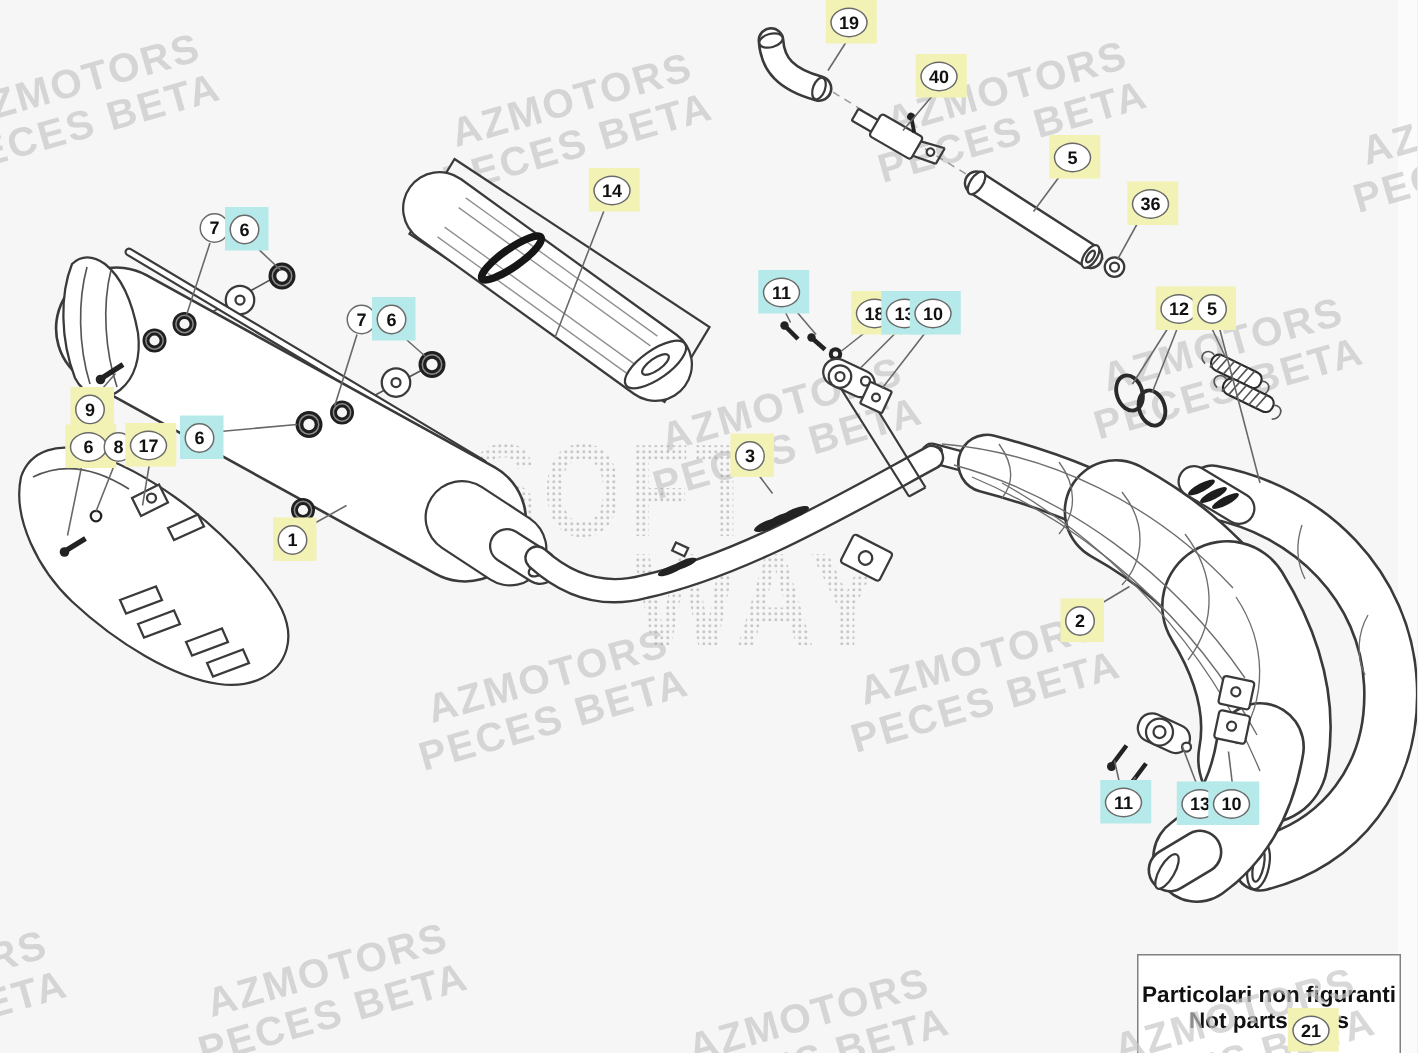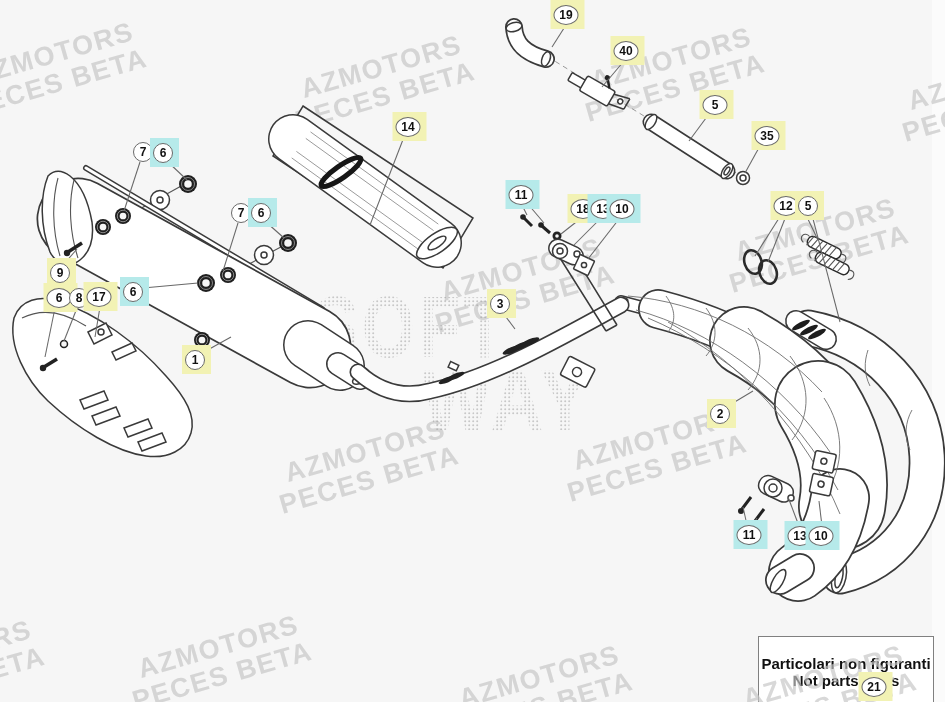--- a/index.html
+++ b/index.html
@@ -340,21 +340,21 @@
       <div class="callout" style="left: 626px; top: 51px;">
         <span class="hl" style="background: rgb(242, 242, 180);"></span>
         <span class="num" style="min-width: 25px; border-color: rgb(106, 106, 106);">40</span>
       </div>
       <div class="callout" style="left: 715px; top: 105px;">
         <span class="hl" style="background: rgb(242, 242, 180);"></span>
         <span class="num" style="min-width: 25px; border-color: rgb(106, 106, 106);">5</span>
       </div>
       <div class="callout" style="left: 767px; top: 136px;">
         <span class="hl" style="background: rgb(242, 242, 180);"></span>
-        <span class="num" style="min-width: 25px; border-color: rgb(106, 106, 106);">35</span>
+        <span class="num" style="min-width: 25px; border-color: rgb(106, 106, 106);">36</span>
       </div>
       <div class="callout" style="left: 408px; top: 127px;">
         <span class="hl" style="background: rgb(242, 242, 180);"></span>
         <span class="num" style="min-width: 25px; border-color: rgb(106, 106, 106);">14</span>
       </div>
       <div class="callout" style="left: 143px; top: 152px;">
         <span class="num" style="border-color: rgb(106, 106, 106);">7</span>
       </div>
       <div class="callout" style="left: 163px; top: 153px;">
         <span class="hl" style="background: rgb(182, 234, 234);"></span>

